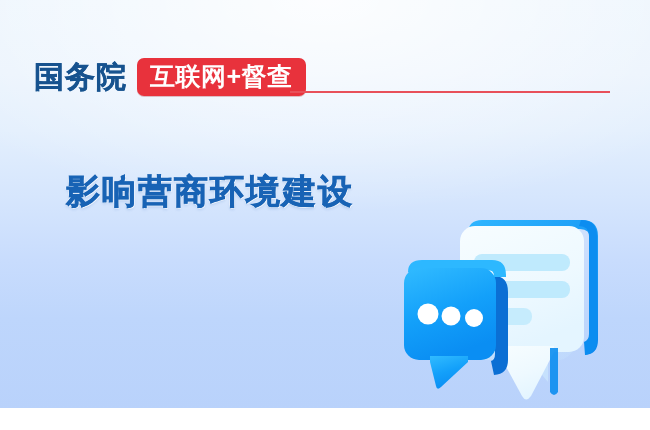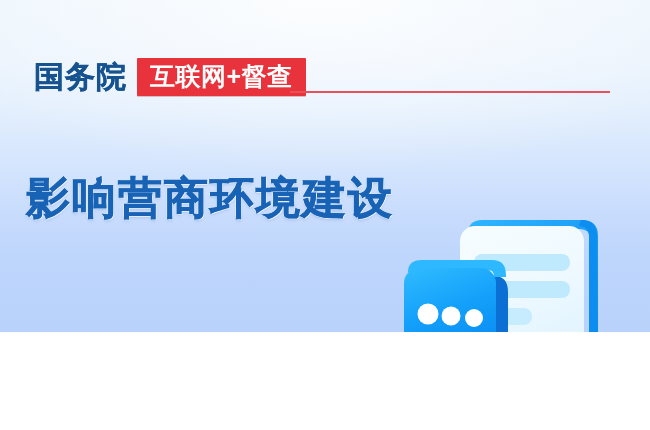--- a/index.html
+++ b/index.html
@@ -8,21 +8,21 @@
     padding: 0;
     background: #ffffff;
   }
   body {
     font-family: "Liberation Sans", "DejaVu Sans", sans-serif;
   }
 
   .banner {
     position: relative;
     width: 650px;
-    height: 332px;
+    height: 408px;
     overflow: hidden;
     background:
       radial-gradient(120% 90% at 50% 0%, rgba(255,255,255,0.85) 0%, rgba(255,255,255,0.0) 58%),
       linear-gradient(180deg,
         #ecf5fd 0%,
         #eaf3fd 18%,
         #e3effd 32%,
         #d6e6fd 48%,
         #c8dcfd 64%,
         #bed6fc 78%,
@@ -43,21 +43,21 @@
     font-weight: 700;
     letter-spacing: 1px;
     color: #17538f;
     line-height: 1;
     white-space: nowrap;
     -webkit-text-stroke: 0.4px #17538f;
   }
   .badge {
     margin-left: 10px;
     background: #e8323c;
-    border-radius: 1px;
+    border-radius: 7px;
     padding: 6px 13px 7px 13px;
     display: flex;
     align-items: center;
     box-shadow: 0 1px 0 rgba(160,20,28,0.25);
   }
   .badge-text {
     font-size: 25px;
     font-weight: 700;
     color: #ffffff;
     line-height: 1;
@@ -75,21 +75,21 @@
 
   
   .title-block {
     position: absolute;
     left: 0;
     top: 168px;
     width: 420px;
     text-align: center;
   }
   .title-line {
-    font-size: 44px;
+    font-size: 34px;
     font-weight: 700;
     letter-spacing: 2px;
     color: #1863b5;
     line-height: 1.38;
     white-space: nowrap;
     text-shadow:
       0 0 1px rgba(255,255,255,0.95),
       1px 1px 0 rgba(255,255,255,0.75),
       -1px 0 0 rgba(255,255,255,0.55),
       0 2px 3px rgba(30,90,170,0.18);

